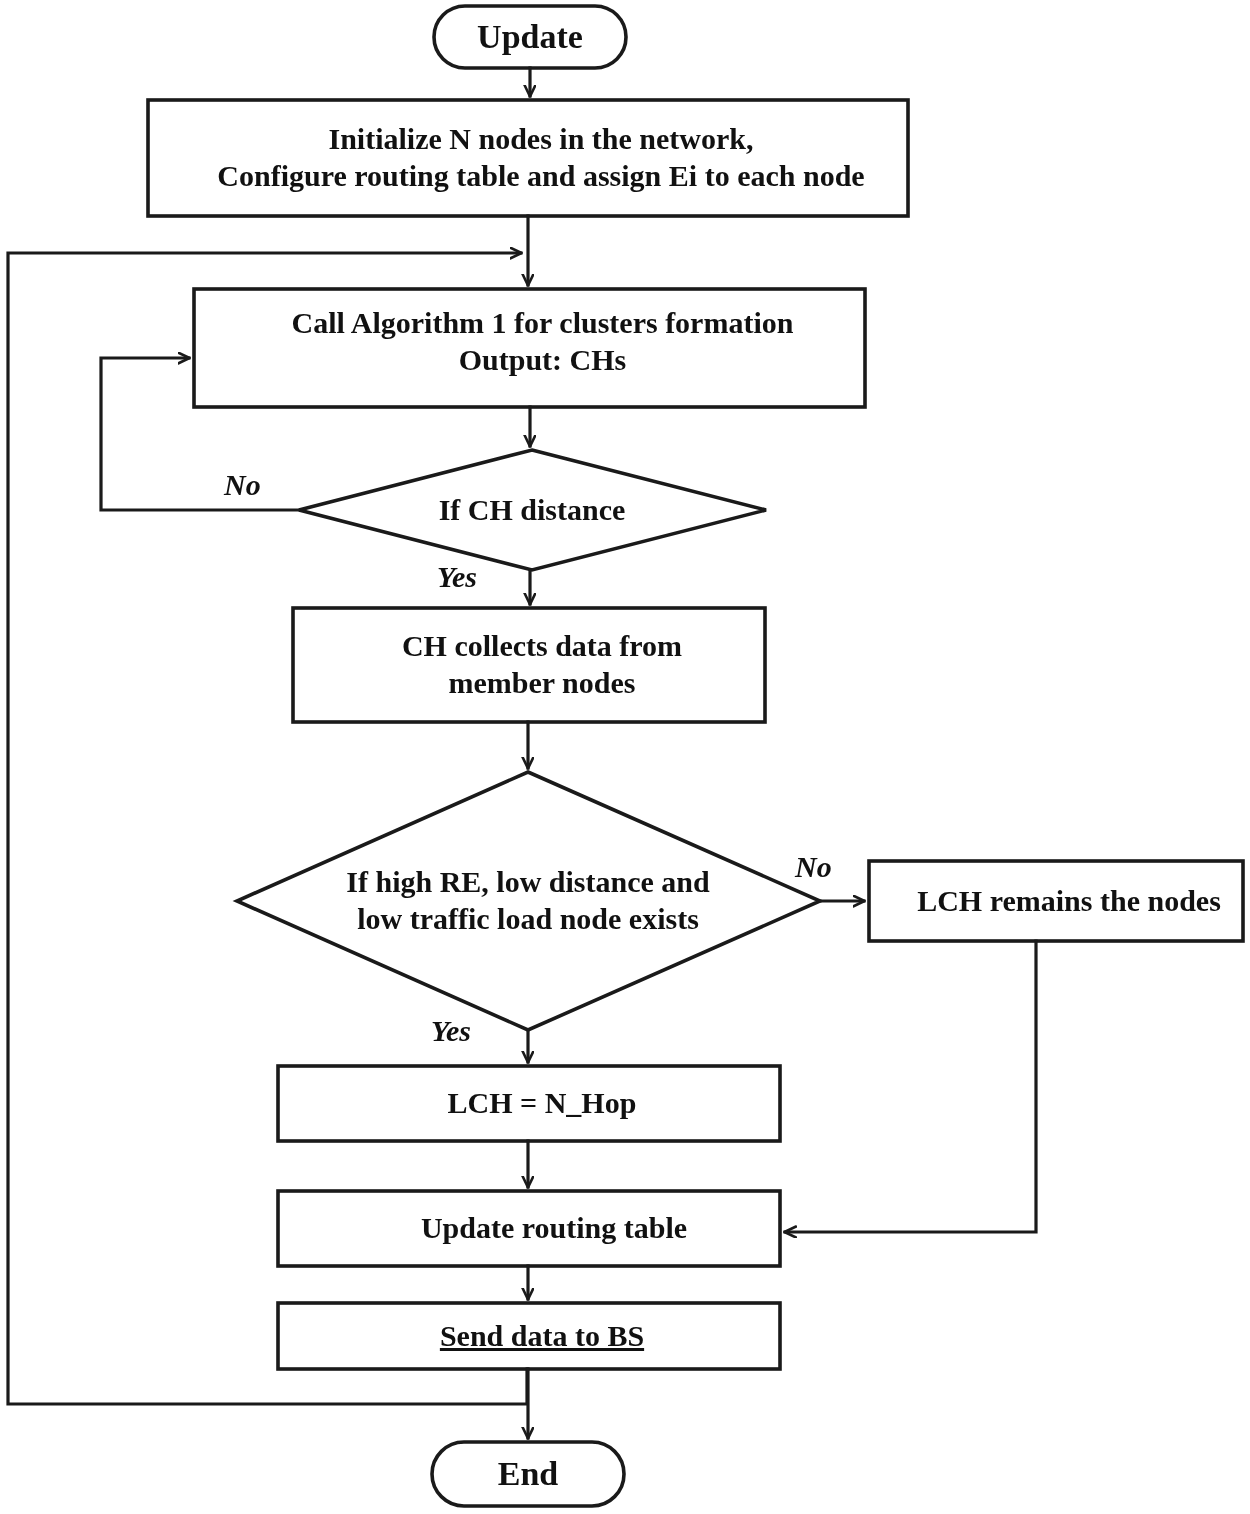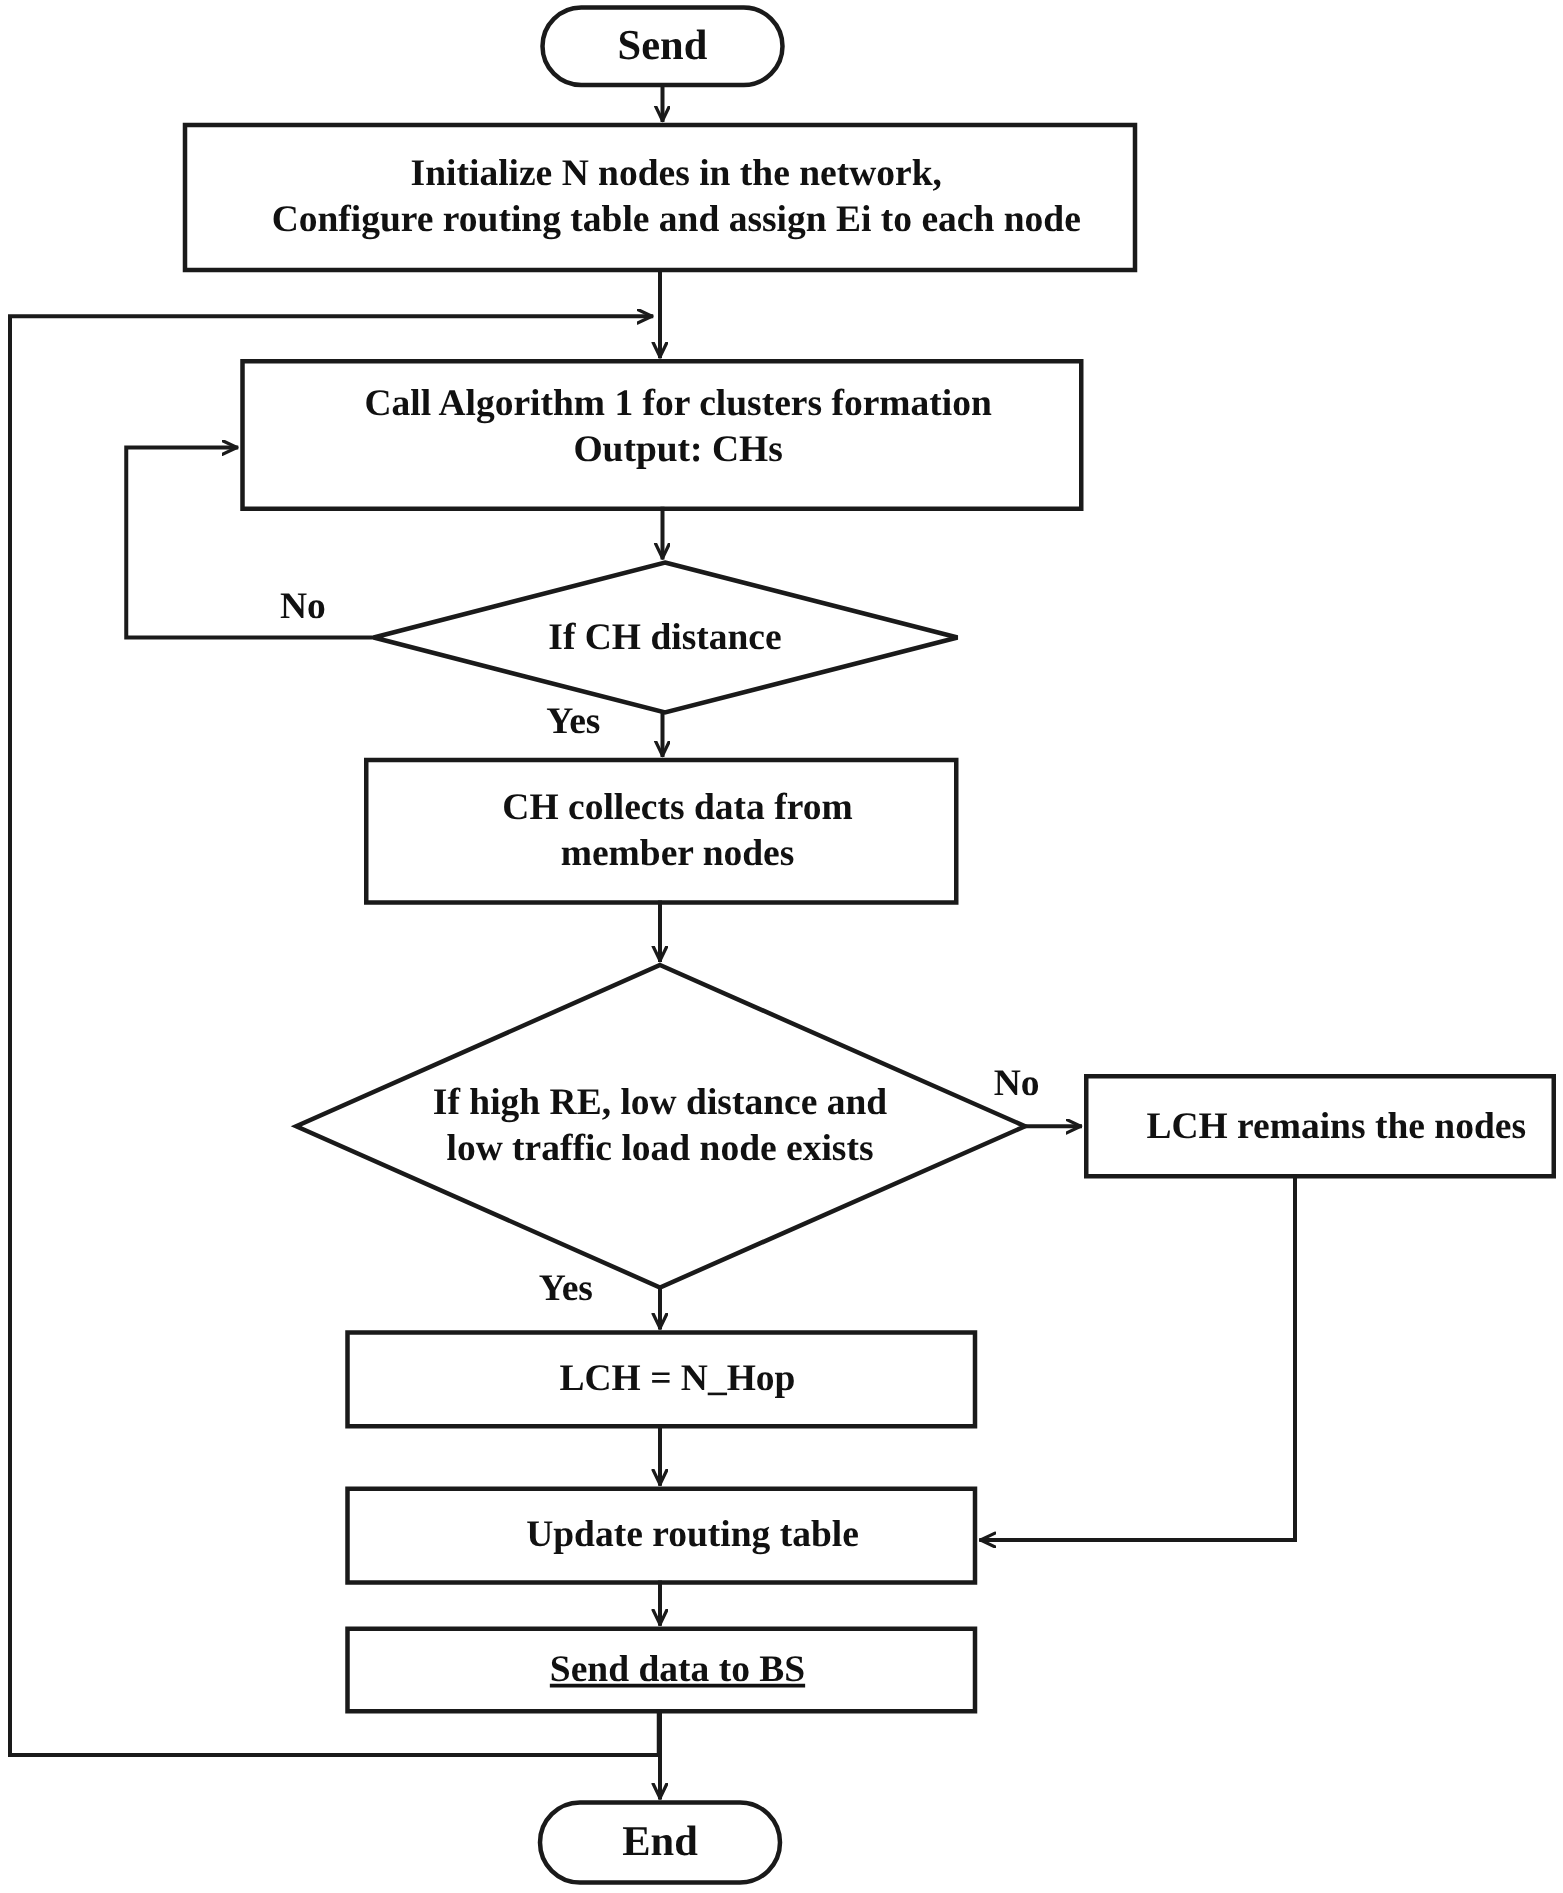--- a/index.html
+++ b/index.html
@@ -25,20 +25,21 @@
   }
   .terminal-label{font-size:34px;}
   .process-label{font-size:30px;padding-left:13px;}
   .decision-label{font-size:30px;}
   .edge-label{
     position:absolute;
     color:#111111;
     font-weight:bold;
     font-size:30px;
     white-space:nowrap;
+    font-style:italic;
   }
 </style>
 </head>
 <body>
 
 <div id="stage">
 
   <svg id="flow-svg" viewBox="0 0 1250 1514">
     <defs>
       <marker id="arrow" markerWidth="16" markerHeight="16" refX="11.5" refY="6" orient="auto" markerUnits="userSpaceOnUse">
@@ -94,21 +95,21 @@
       <path d="M1036,941 L1036,1232 L785,1232" marker-end="url(#arrow)"></path>
 
       <path d="M528,1141 L528,1187" marker-end="url(#arrow)"></path>
 
       <path d="M528,1266 L528,1299" marker-end="url(#arrow)"></path>
 
       <path d="M528,1369 L528,1438" marker-end="url(#arrow)"></path>
     </g>
   </svg>
 
-  <div class="node-label terminal-label" style="left:434px;top:6px;width:192px;height:62px;">Send</div>
+  <div class="node-label terminal-label" style="left:434px;top:6px;width:192px;height:62px;">Update</div>
 
   <div class="node-label process-label" style="left:148px;top:100px;width:760px;height:116px;">Initialize N nodes in the network,
 Configure routing table and assign Ei to each node</div>
 
   <div class="node-label process-label" style="left:194px;top:289px;width:671px;height:106px;">Call Algorithm 1 for clusters formation
 Output: CHs</div>
 
   <div class="node-label decision-label" style="left:332px;top:480px;width:400px;height:60px;">If CH distance</div>
 
   <div class="node-label process-label" style="left:293px;top:608px;width:472px;height:114px;">CH collects data from

